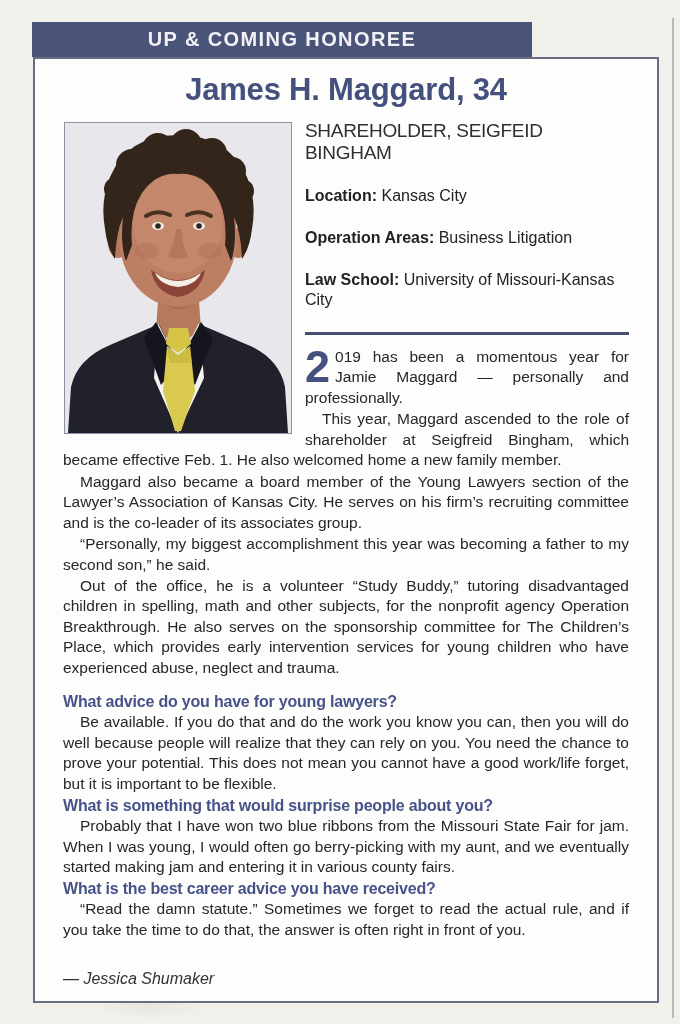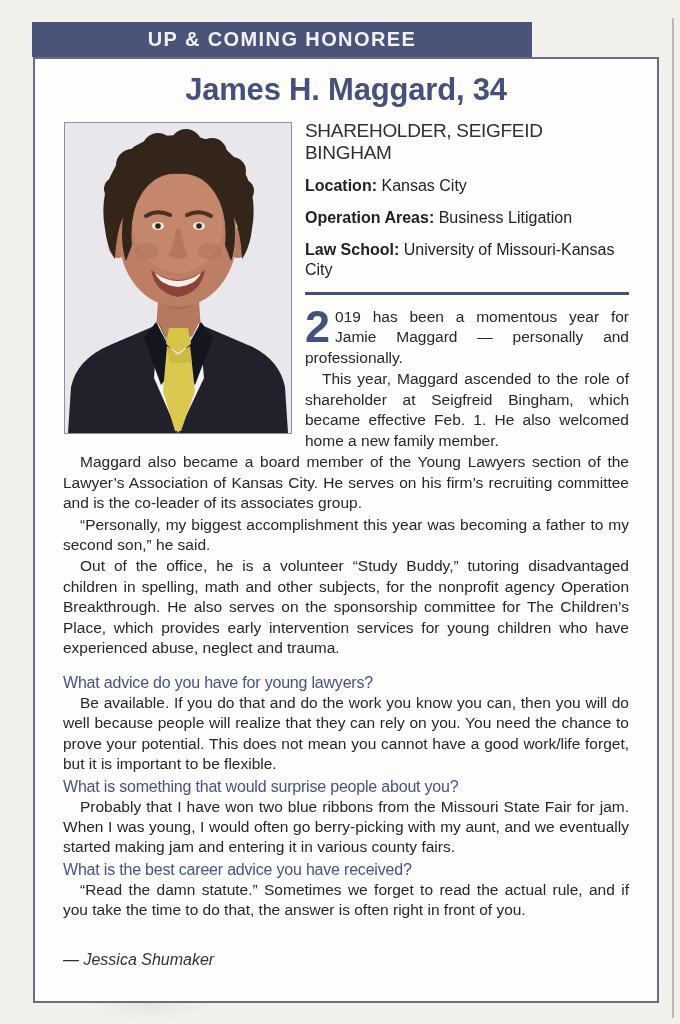--- a/index.html
+++ b/index.html
@@ -27,29 +27,29 @@
     border:2px solid #686d84;padding:0 28px;overflow:hidden;}
 
   .title{text-align:center;font-size:31px;font-weight:bold;color:var(--title);
     margin:13px 0 12px;letter-spacing:-0.2px;}
 
   .photo-frame{float:left;width:228px;height:312px;margin:2px 13px 4px 1px;border:1px solid #8c90a4;
     background:#eceaf0;overflow:hidden;}
   .photo-frame svg{display:block;width:100%;height:100%;}
 
   .profile-heading{font-size:19px;font-weight:500;color:#2f2f33;letter-spacing:-0.3px;margin:4px 0 4px;}
-  .field{font-size:16px;color:#222;margin:12px 0;line-height:1.25;}
+  .field{font-size:16px;color:#222;margin:22px 0;line-height:1.25;}
   .field .lab{font-weight:bold;}
   .rule{border:none;border-top:3px solid var(--rule);margin:11px 0 12px;}
 
   .body-p{font-size:15.5px;line-height:1.32;text-align:justify;color:var(--body-text);margin:0 0 1px;}
   .indent{text-indent:17px;}
   .dropcap{float:left;font-size:45px;line-height:37px;font-weight:bold;color:var(--title);padding:1px 5px 0 0;}
 
-  .question{font-size:16px;font-weight:normal;color:var(--question);margin:3px 0 1px;letter-spacing:-0.2px;}
+  .question{font-size:16px;font-weight:bold;color:var(--question);margin:3px 0 1px;letter-spacing:-0.2px;}
   .question.first{margin-top:15px;}
   .byline{text-align:left;font-style:italic;font-size:16px;color:#333;margin-top:30px;padding-right:24px;}
 </style>
 </head>
 <body>
 
 <div class="page">
   <div class="smudge s1"></div>
   <div class="smudge s2"></div>
   <div class="smudge s3"></div>

